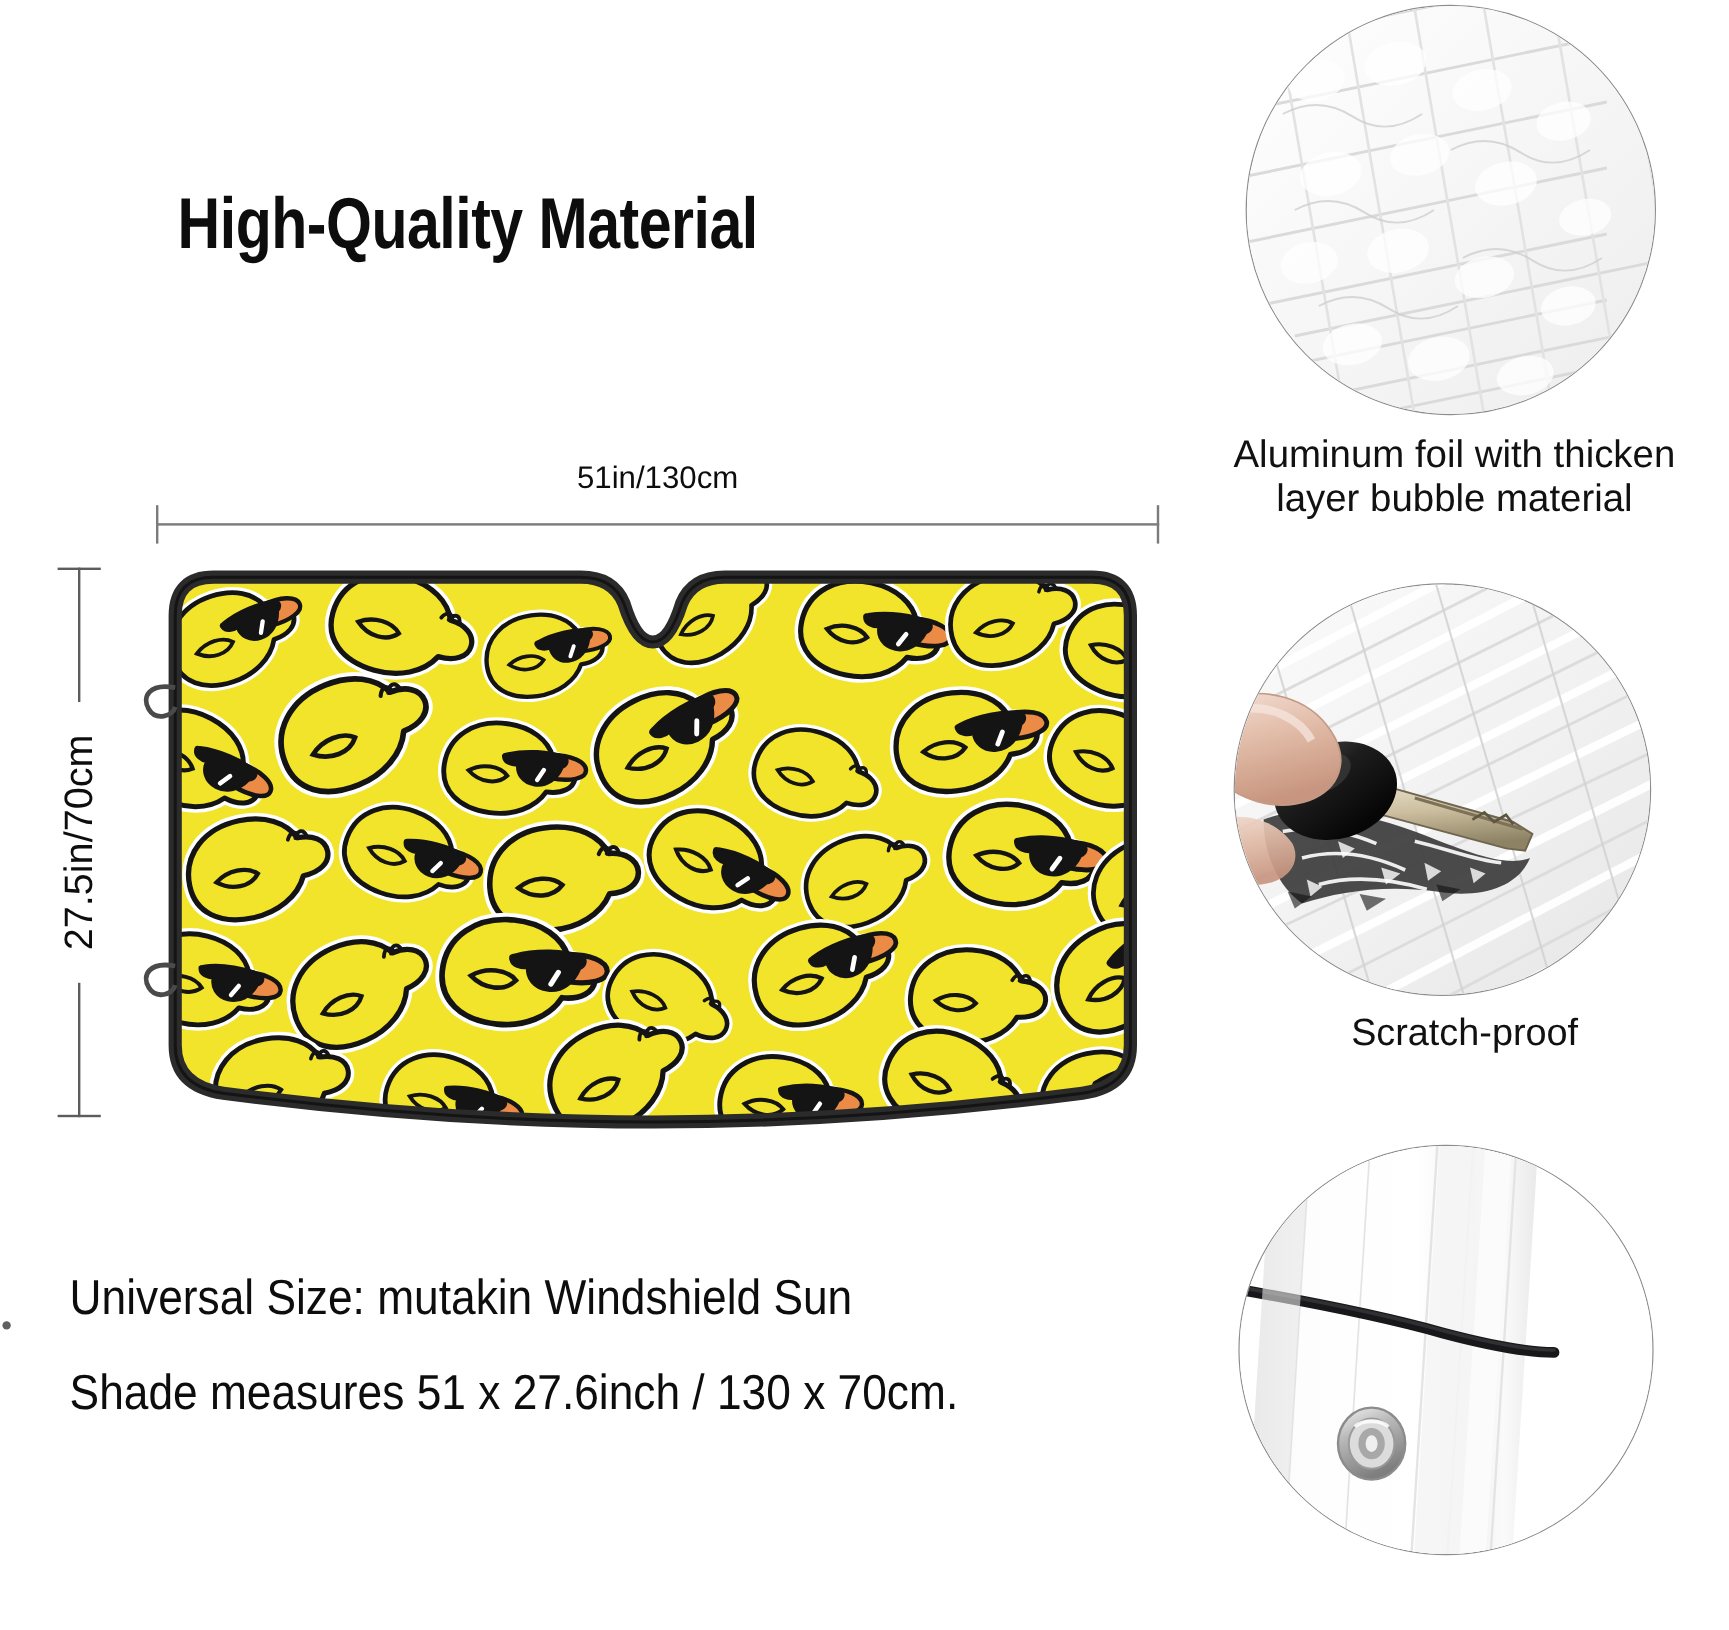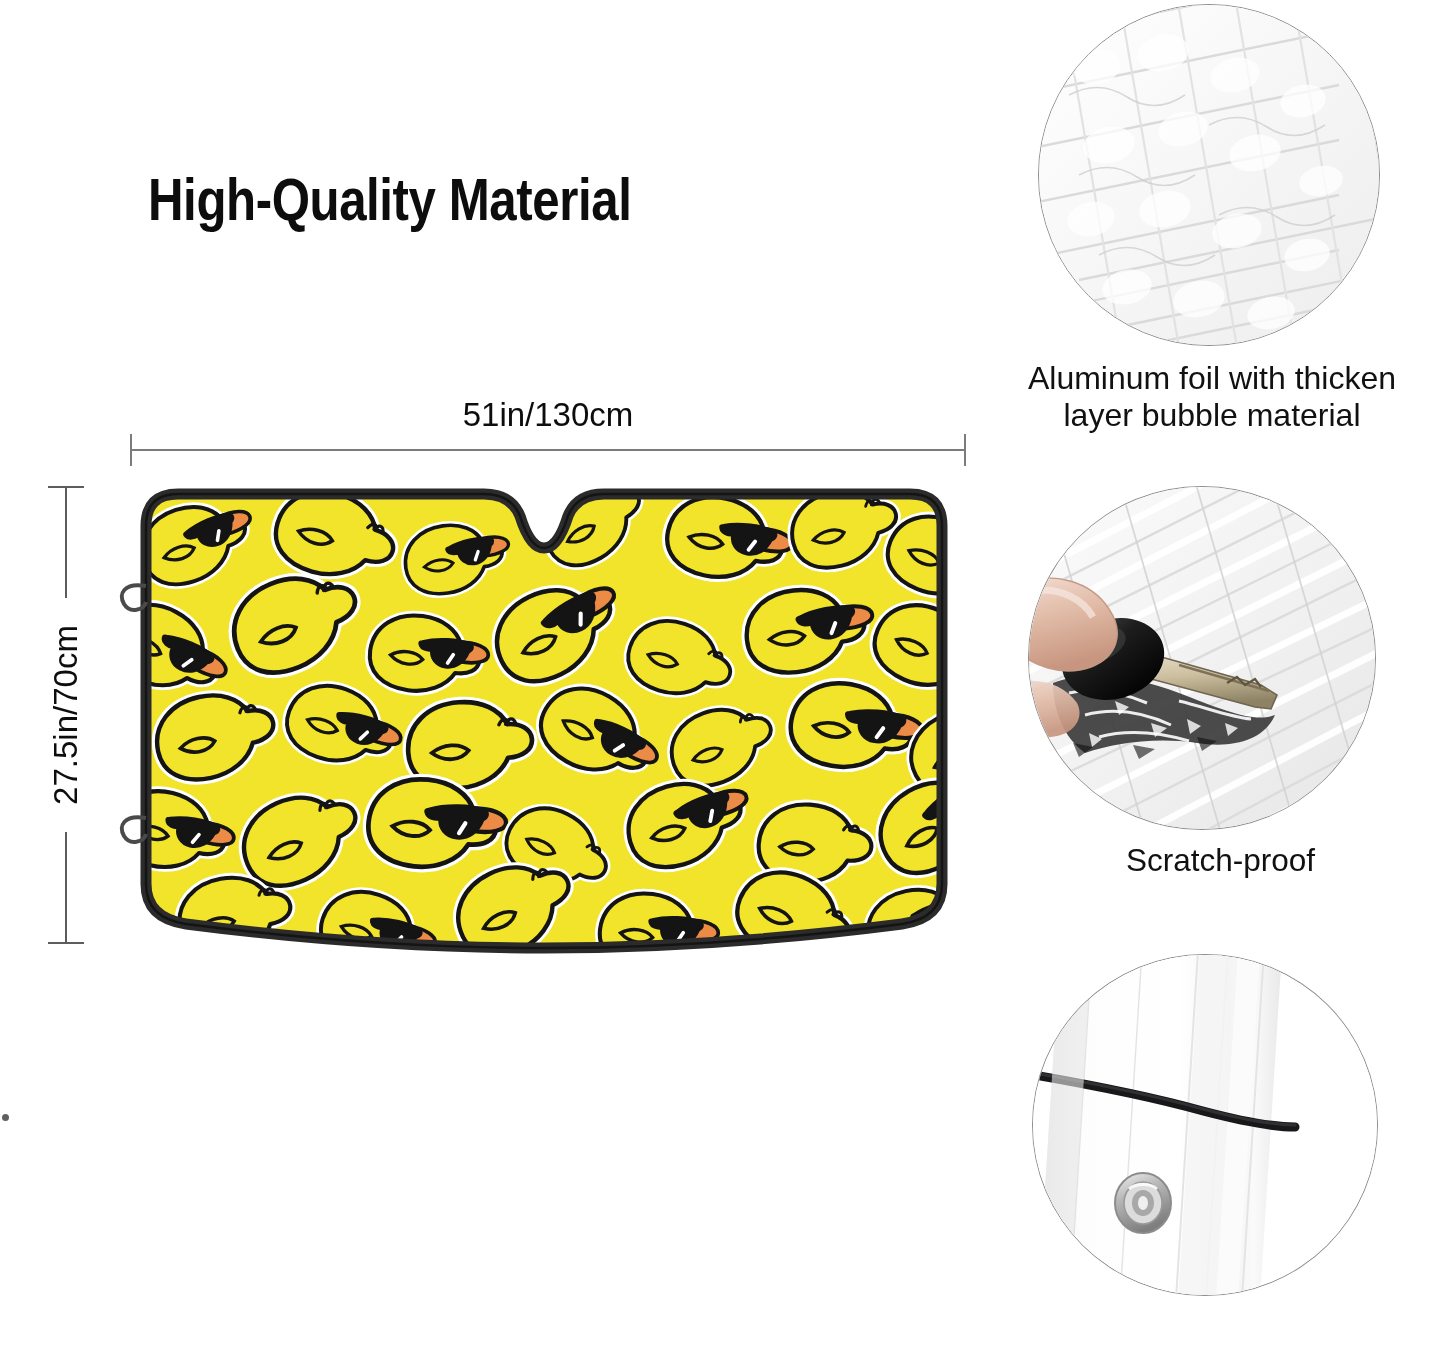--- a/index.html
+++ b/index.html
@@ -12,21 +12,21 @@
     height: 1358px;
     position: relative;
     overflow: hidden;
     font-family: "Liberation Sans", sans-serif;
     color: #0d0d0d;
   }
 
   
   #left-panel {
     position: absolute;
-    left: 0; top: 16px;
+    left: 0; top: 3px;
     width: 1000px; height: 1256px;
   }
 
   #page-title {
     position: absolute;
     left: 148px;
     top: 152px;
     font-family: "Liberation Sans Narrow", "Liberation Sans", sans-serif;
     font-size: 60px;
     font-weight: 700;
@@ -43,21 +43,21 @@
     left: 130px;
     top: 380px;
     width: 836px;
     height: 70px;
   }
   #width-dimension .dim-label {
     position: absolute;
     width: 100%;
     text-align: center;
     top: 0;
-    font-size: 33px;
+    font-size: 26px;
     font-weight: 400;
     letter-spacing: 0px;
   }
   #width-dimension .dim-line {
     position: absolute;
     left: 0;
     right: 0;
     top: 53px;
     height: 2px;
     background: #7b7b7b;
@@ -329,20 +329,24 @@
 
       <g fill="none" stroke="#4a4a4a" stroke-width="4">
         <path d="M 30,100 C 8,96 2,108 8,118 C 14,128 28,124 30,116"></path>
       </g>
       <g fill="none" stroke="#4a4a4a" stroke-width="4">
         <path d="M 30,332 C 8,328 2,340 8,350 C 14,360 28,356 30,348"></path>
       </g>
     </svg>
   </div>
 
+  <div id="description-block">
+    <div class="desc-line">Universal Size: mutakin Windshield Sun</div>
+    <div class="desc-line">Shade measures 51 x 27.6inch / 130 x 70cm.</div>
+  </div>
 
   <div id="edge-speck"></div>
 </div>
 
 <div id="feature-column">
 
   <div class="feature-item" id="feature-0">
     <div class="feature-circle">
       <svg viewBox="0 0 340 340" xmlns="http://www.w3.org/2000/svg">
         <defs>

